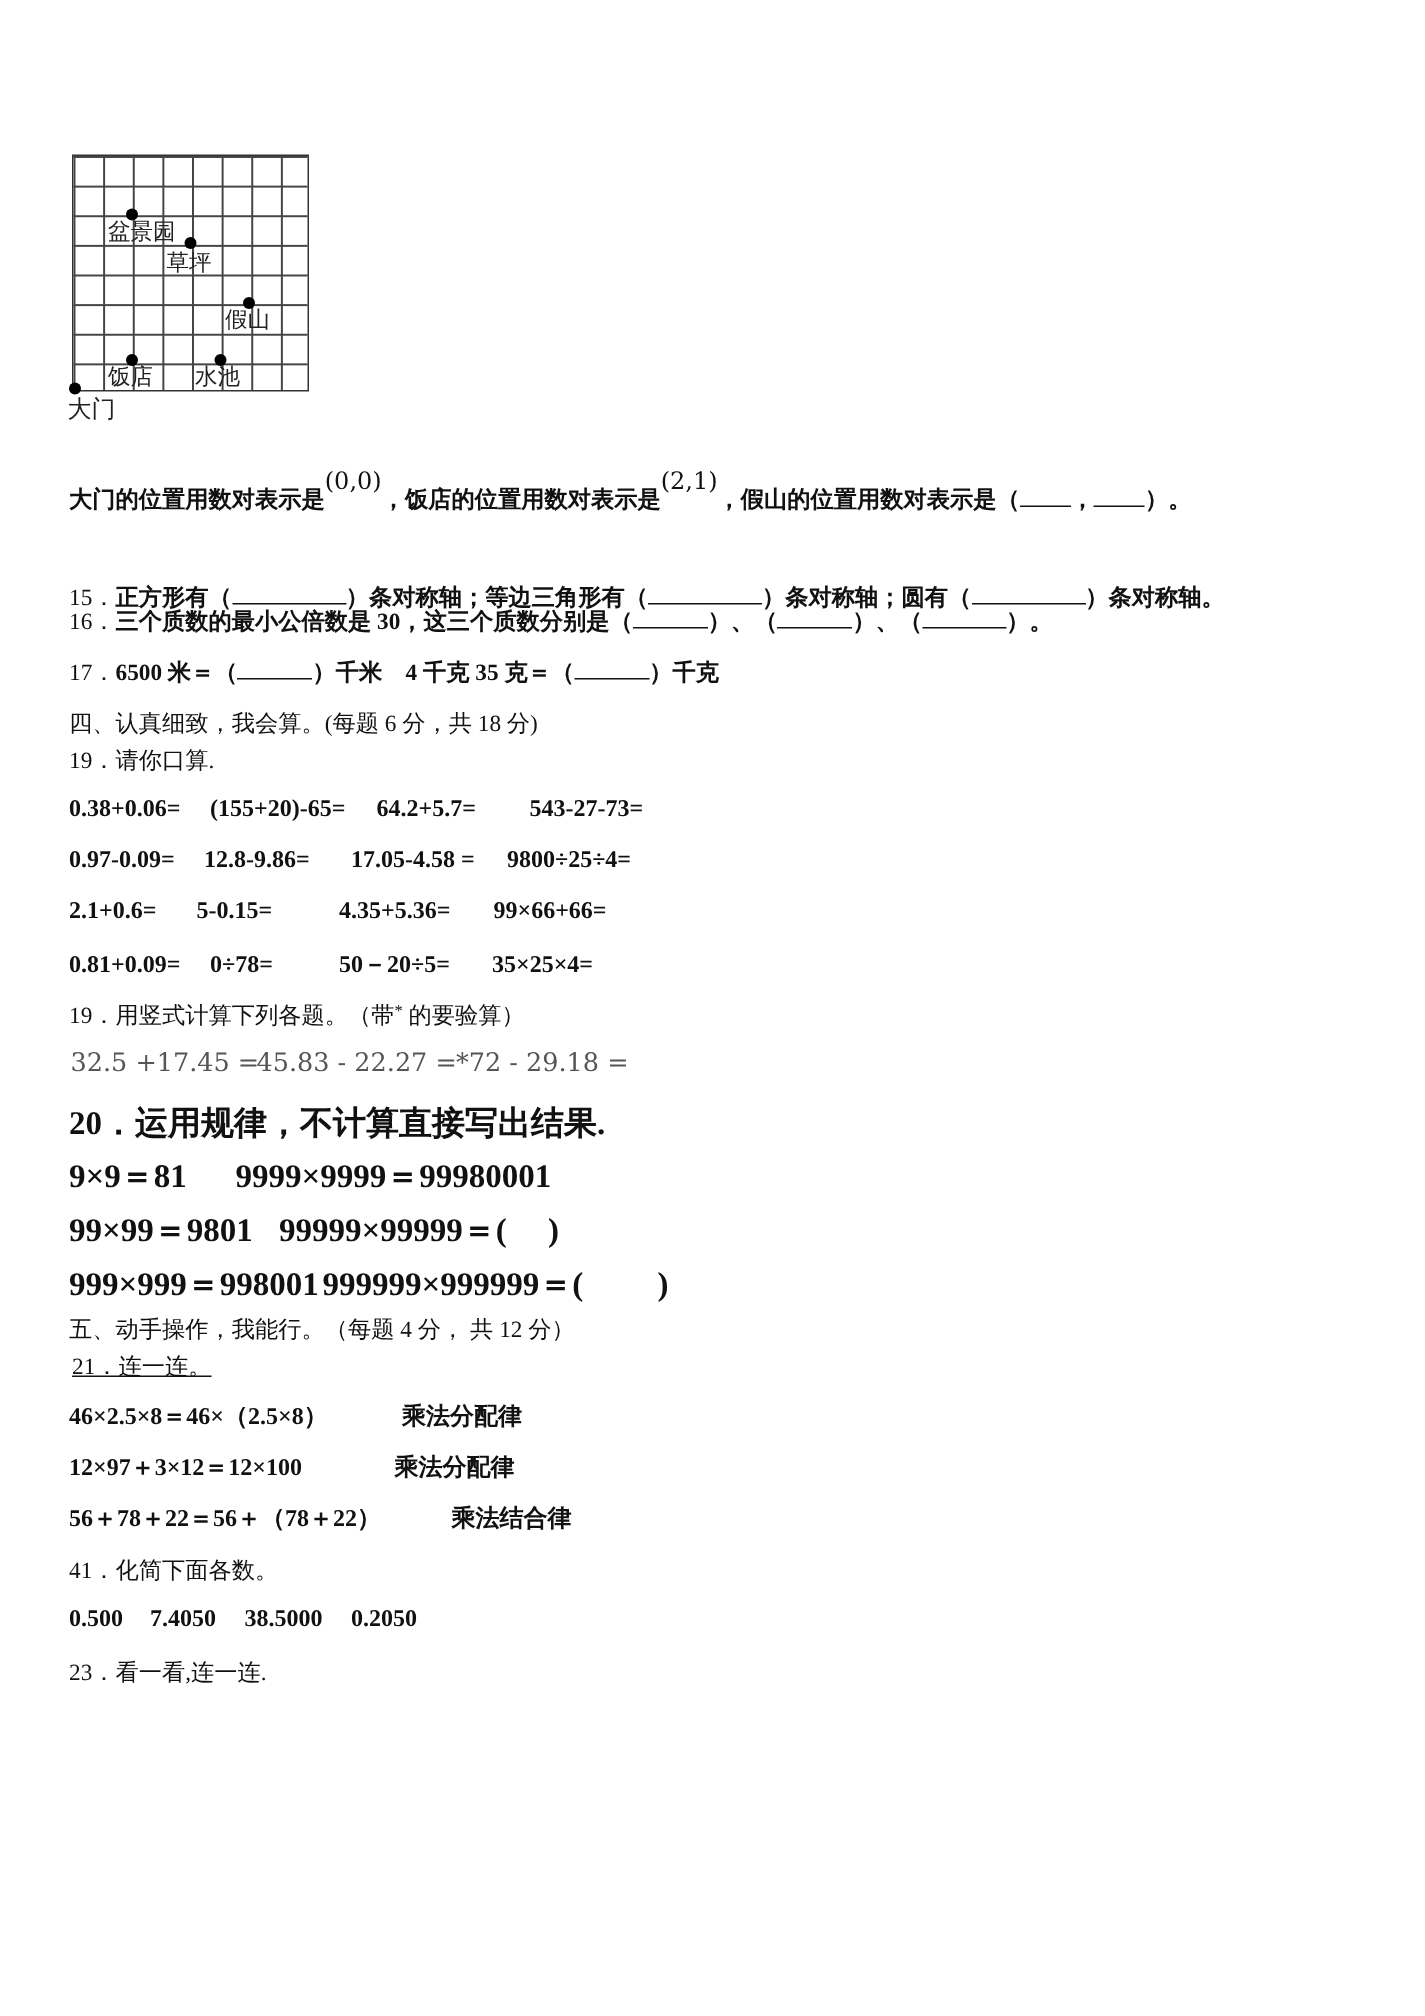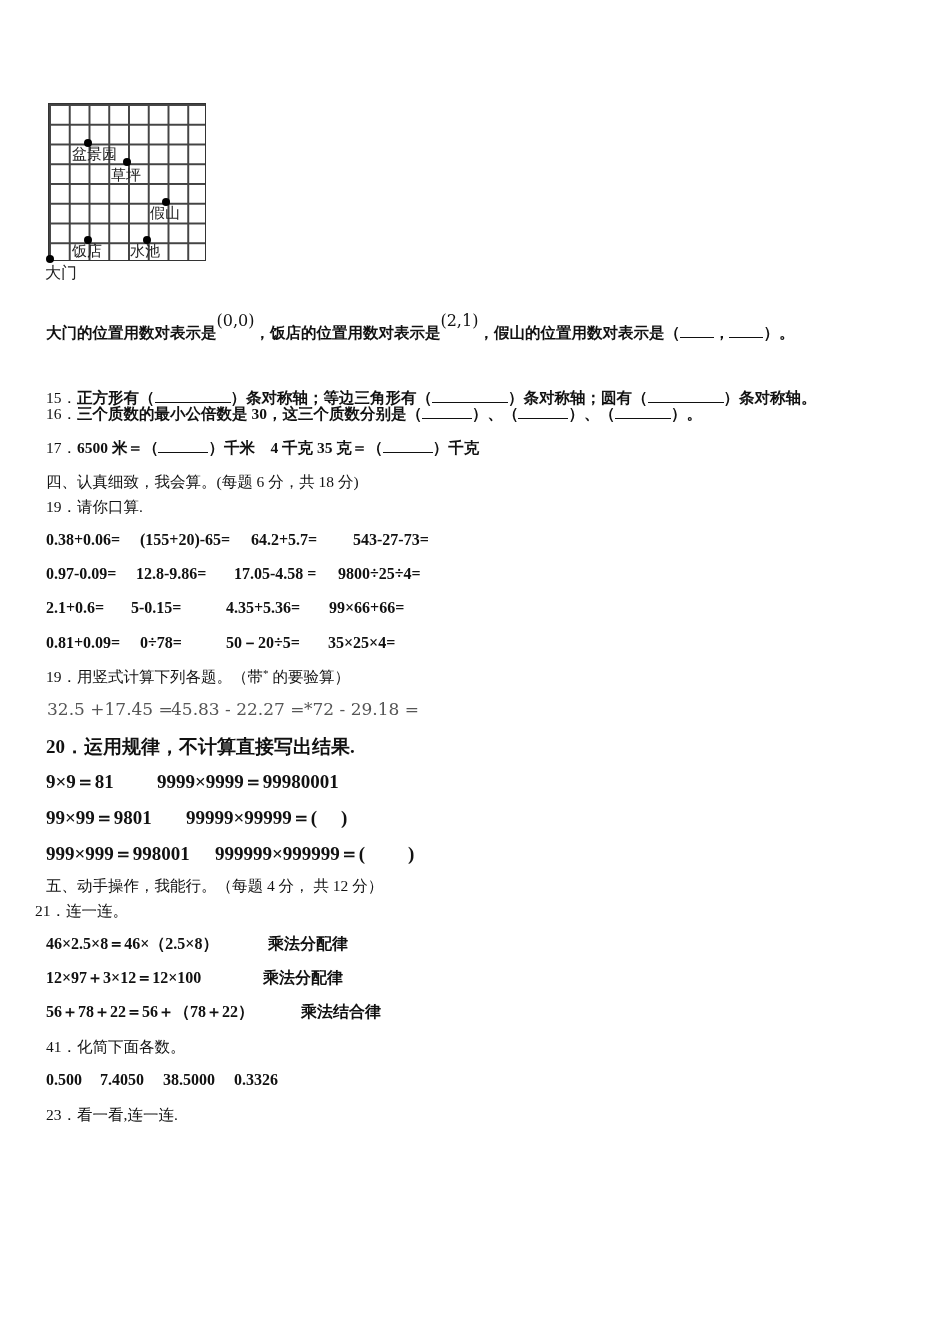--- a/index.html
+++ b/index.html
@@ -10,21 +10,21 @@
       linear-gradient(to right, #444 1.5px, transparent 1.5px),
       linear-gradient(to bottom, #444 1.5px, transparent 1.5px);
     background-size:19.75px 19.75px; }
   .dot { position:absolute; width:8px; height:8px; border-radius:50%; background:#000; transform:translate(-4px,-4px); }
   .plabel { position:absolute; font-family:"DejaVu Sans", sans-serif; font-size:15px; color:#222; white-space:nowrap; background:transparent; }
   .t { font-size:15.5px; font-weight:bold; }
   .tn { font-size:15.5px; font-weight:normal; }
   .sup { font-size:16px; font-weight:normal; position:relative; top:-12px; font-family:"DejaVu Serif", serif; }
   .blank { display:inline-block; border-bottom:1.5px solid #111; height:14px; vertical-align:baseline; }
   .math { font-size:16px; font-weight:bold; }
-  .big { font-size:19px; font-weight:bold; }
+  .big { font-size:22px; font-weight:bold; }
   .light { font-size:17px; color:#555; font-family:"DejaVu Serif", serif; font-weight:normal; }
 </style>
 </head>
 <body>
 
 <div>
   <div class="grid"></div>
   <div class="dot" style="left:50px;top:259px;"></div>
   <div class="dot" style="left:88px;top:143px;"></div>
   <div class="dot" style="left:127px;top:162px;"></div>
@@ -84,27 +84,27 @@
   <span style="display:inline-block;width:111px;">9×9＝81</span><span>9999×9999＝99980001</span>
 </div>
 <div class="abs big" style="left:46px;top:805px;">
   <span style="display:inline-block;width:140px;">99×99＝9801</span><span>99999×99999＝(　 )</span>
 </div>
 <div class="abs big" style="left:46px;top:841px;">
   <span style="display:inline-block;width:169px;">999×999＝998001</span><span>999999×999999＝(　 　)</span>
 </div>
 
 <div class="abs tn" style="left:46px;top:876px;">五、动手操作，我能行。（每题 4 分， 共 12 分）</div>
-<div class="abs tn" style="left:35px;top:901px;">21．连一连。</div>
+<div class="abs tn" style="left:48px;top:901px;text-decoration:underline;">21．连一连。</div>
 
 <div class="abs math" style="left:46px;top:934px;">46×2.5×8＝46×（2.5×8）</div>
 <div class="abs math" style="left:268px;top:934px;">乘法分配律</div>
 <div class="abs math" style="left:46px;top:968px;">12×97＋3×12＝12×100</div>
 <div class="abs math" style="left:263px;top:968px;">乘法分配律</div>
 <div class="abs math" style="left:46px;top:1002px;">56＋78＋22＝56＋（78＋22）</div>
 <div class="abs math" style="left:301px;top:1002px;">乘法结合律</div>
 
 <div class="abs tn" style="left:46px;top:1037px;">41．化简下面各数。</div>
 <div class="abs math" style="left:46px;top:1071px;">
-  <span style="display:inline-block;width:54px;">0.500</span><span style="display:inline-block;width:63px;">7.4050</span><span style="display:inline-block;width:71px;">38.5000</span><span>0.3326</span>
+  <span style="display:inline-block;width:54px;">0.500</span><span style="display:inline-block;width:63px;">7.4050</span><span style="display:inline-block;width:71px;">38.5000</span><span>0.2050</span>
 </div>
 
 <div class="abs tn" style="left:46px;top:1105px;">23．看一看,连一连.</div>
 
 </body></html>

